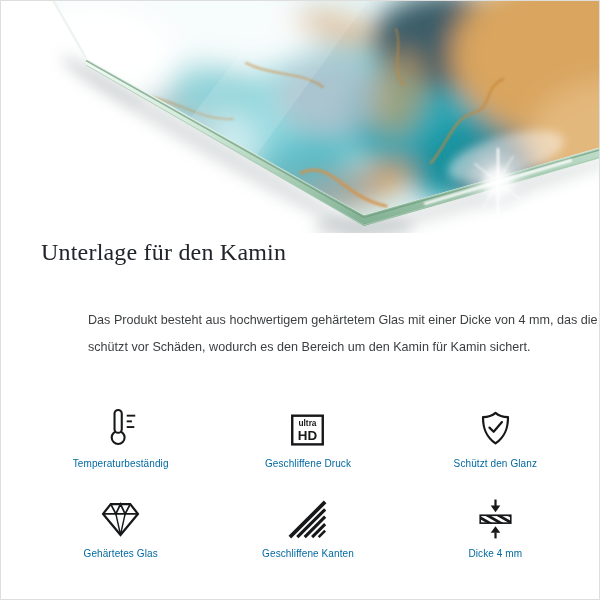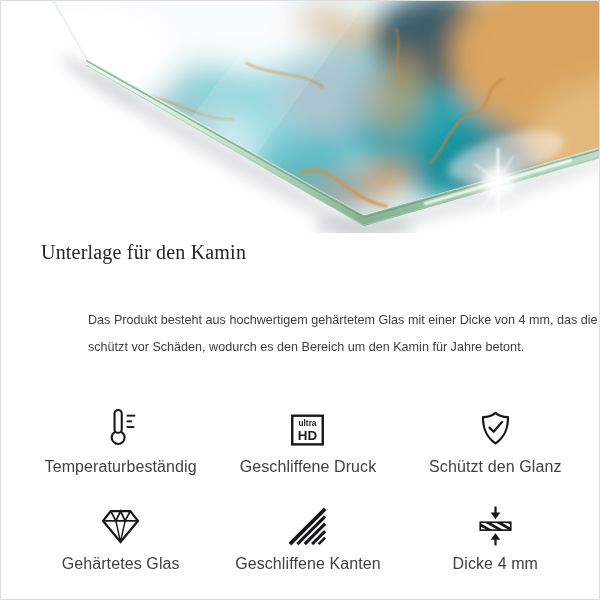--- a/index.html
+++ b/index.html
@@ -6,31 +6,31 @@
   .stage{
     position:relative;width:600px;height:600px;box-sizing:border-box;
     background:#ffffff;border:1px solid #dedede;overflow:hidden;
     font-family:"Liberation Sans",sans-serif;color:#3c3f42;
   }
   .hero{position:absolute;left:0;top:0;width:600px;height:232px;}
   .hero svg{display:block;}
   .headline{
     position:absolute;left:40px;top:235px;
     font-family:"Liberation Serif",serif;font-weight:400;
-    font-size:20px;line-height:33px;color:#21242a;letter-spacing:.2px;
+    font-size:24px;line-height:33px;color:#21242a;letter-spacing:.2px;
   }
   .desc{position:absolute;left:40px;top:306px;font-size:12.6px;line-height:27px;color:#3c3f42;margin-left:47px;}
   .desc p{margin:0;white-space:nowrap;}
   .features{
     position:absolute;left:26px;top:403px;width:562px;
     display:grid;grid-template-columns:repeat(3,1fr);row-gap:25px;
   }
   .feature{display:flex;flex-direction:column;align-items:center;}
   .feature .ic{height:45px;display:flex;align-items:flex-end;justify-content:center;color:#17181a;}
-  .feature .lbl{margin-top:9px;font-size:16px;color:#404040;letter-spacing:.1px;}
+  .feature .lbl{margin-top:9px;font-size:10px;color:#0369a1;letter-spacing:.1px;}
   .feature svg{overflow:visible;}
 </style>
 </head>
 <body>
 
 <div class="stage">
 
   <div class="hero">
     <svg width="600" height="232" viewBox="0 0 600 232" aria-hidden="true">
       <defs>
@@ -124,21 +124,21 @@
       </g>
     </svg>
   </div>
 
   <h1 class="headline" style="margin:0;">
     <div>Unterlage für den Kamin</div>
   </h1>
 
   <div class="desc">
     <p>Das Produkt besteht aus hochwertigem gehärtetem Glas mit einer Dicke von 4 mm, das die</p>
-    <p>schützt vor Schäden, wodurch es den Bereich um den Kamin für Jahre betont.</p>
+    <p>schützt vor Schäden, wodurch es den Bereich um den Kamin für Kamin sichert.</p>
   </div>
 
   <div class="features">
 
     <div class="feature">
       <span class="ic">
         <svg width="38" height="42" viewBox="0 0 40 44" fill="none" stroke="currentColor">
           <circle cx="17" cy="32" r="6.8" stroke-width="2.2"></circle>
           <rect x="13.2" y="3" width="7.6" height="24" rx="3.8" fill="#ffffff" stroke-width="2.2"></rect>
           <line x1="26" y1="9" x2="35" y2="9" stroke-width="2"></line>

